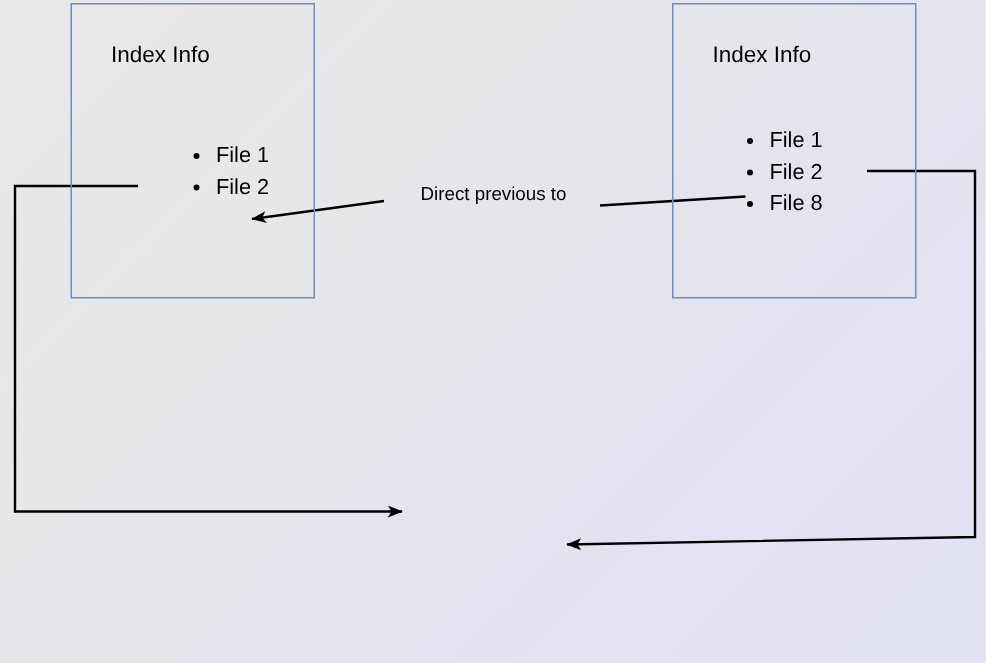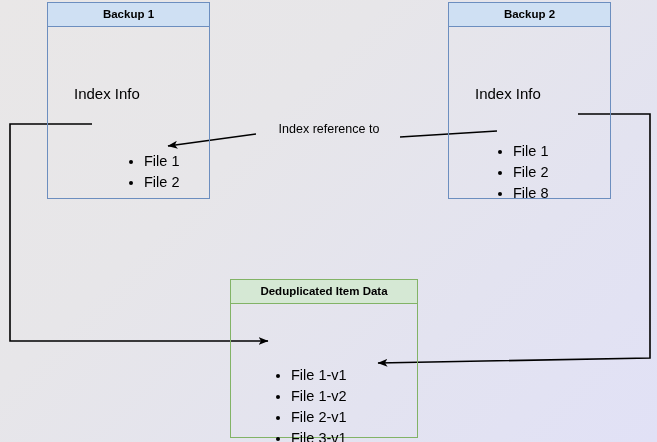--- a/index.html
+++ b/index.html
@@ -58,21 +58,20 @@
     background: #cfe0f3;
     border-bottom: 1.4px solid #6c8ebf;
   }
   .header-green {
     background: #d5e8d4;
     border-bottom: 1.4px solid #82b366;
   }
   .node-body {
     position: relative;
     height: calc(100% - 24px);
-    margin-top: 33px;
   }
   .index-label {
     position: absolute;
     left: 26px;
     top: 25px;
     font-size: 15px;
     color: #000;
     white-space: nowrap;
   }
   ul.filelist {
@@ -110,51 +109,38 @@
 
     <path class="edge-line" marker-end="url(#arrowhead)" d="M 92 124 L 10 124 L 10 341 L 268 341"></path>
 
     <path class="edge-line" marker-end="url(#arrowhead)" d="M 578 114 L 650 114 L 650 358 L 378 363"></path>
 
     <path class="edge-line" d="M 497 131 L 400 137"></path>
     <path class="edge-line" marker-end="url(#arrowhead)" d="M 256 134 L 168 146"></path>
   </svg>
 
   <div class="node node-blue" style="left:47px; top:2px; width:163px; height:197px;">
-    <div class="node-header header-blue">Backup 1</div>
     <div class="node-body">
       <div class="index-label">Index Info</div>
       <ul class="filelist" style="left:78px; top:91px;">
         <li>File 1</li>
         <li>File 2</li>
       </ul>
     </div>
   </div>
 
   <div class="node node-blue" style="left:448px; top:2px; width:163px; height:197px;">
-    <div class="node-header header-blue">Backup 2</div>
     <div class="node-body">
       <div class="index-label">Index Info</div>
       <ul class="filelist" style="left:46px; top:81px;">
         <li>File 1</li>
         <li>File 2</li>
         <li>File 8</li>
       </ul>
     </div>
   </div>
 
-  <div class="node node-green" style="left:230px; top:279px; width:188px; height:159px;">
-    <div class="node-header header-green">Deduplicated Item Data</div>
-    <div class="node-body">
-      <ul class="filelist" style="left:42px; top:28px;">
-        <li>File 1-v1</li>
-        <li>File 1-v2</li>
-        <li>File 2-v1</li>
-        <li>File 3-v1</li>
-      </ul>
-    </div>
-  </div>
 
   <div class="center-label" style="left:249px; top:121px; width:160px;">
-    <div>Index reference to</div>
+    <div>Direct previous to</div>
   </div>
 
 </div>
 
 </body></html>

